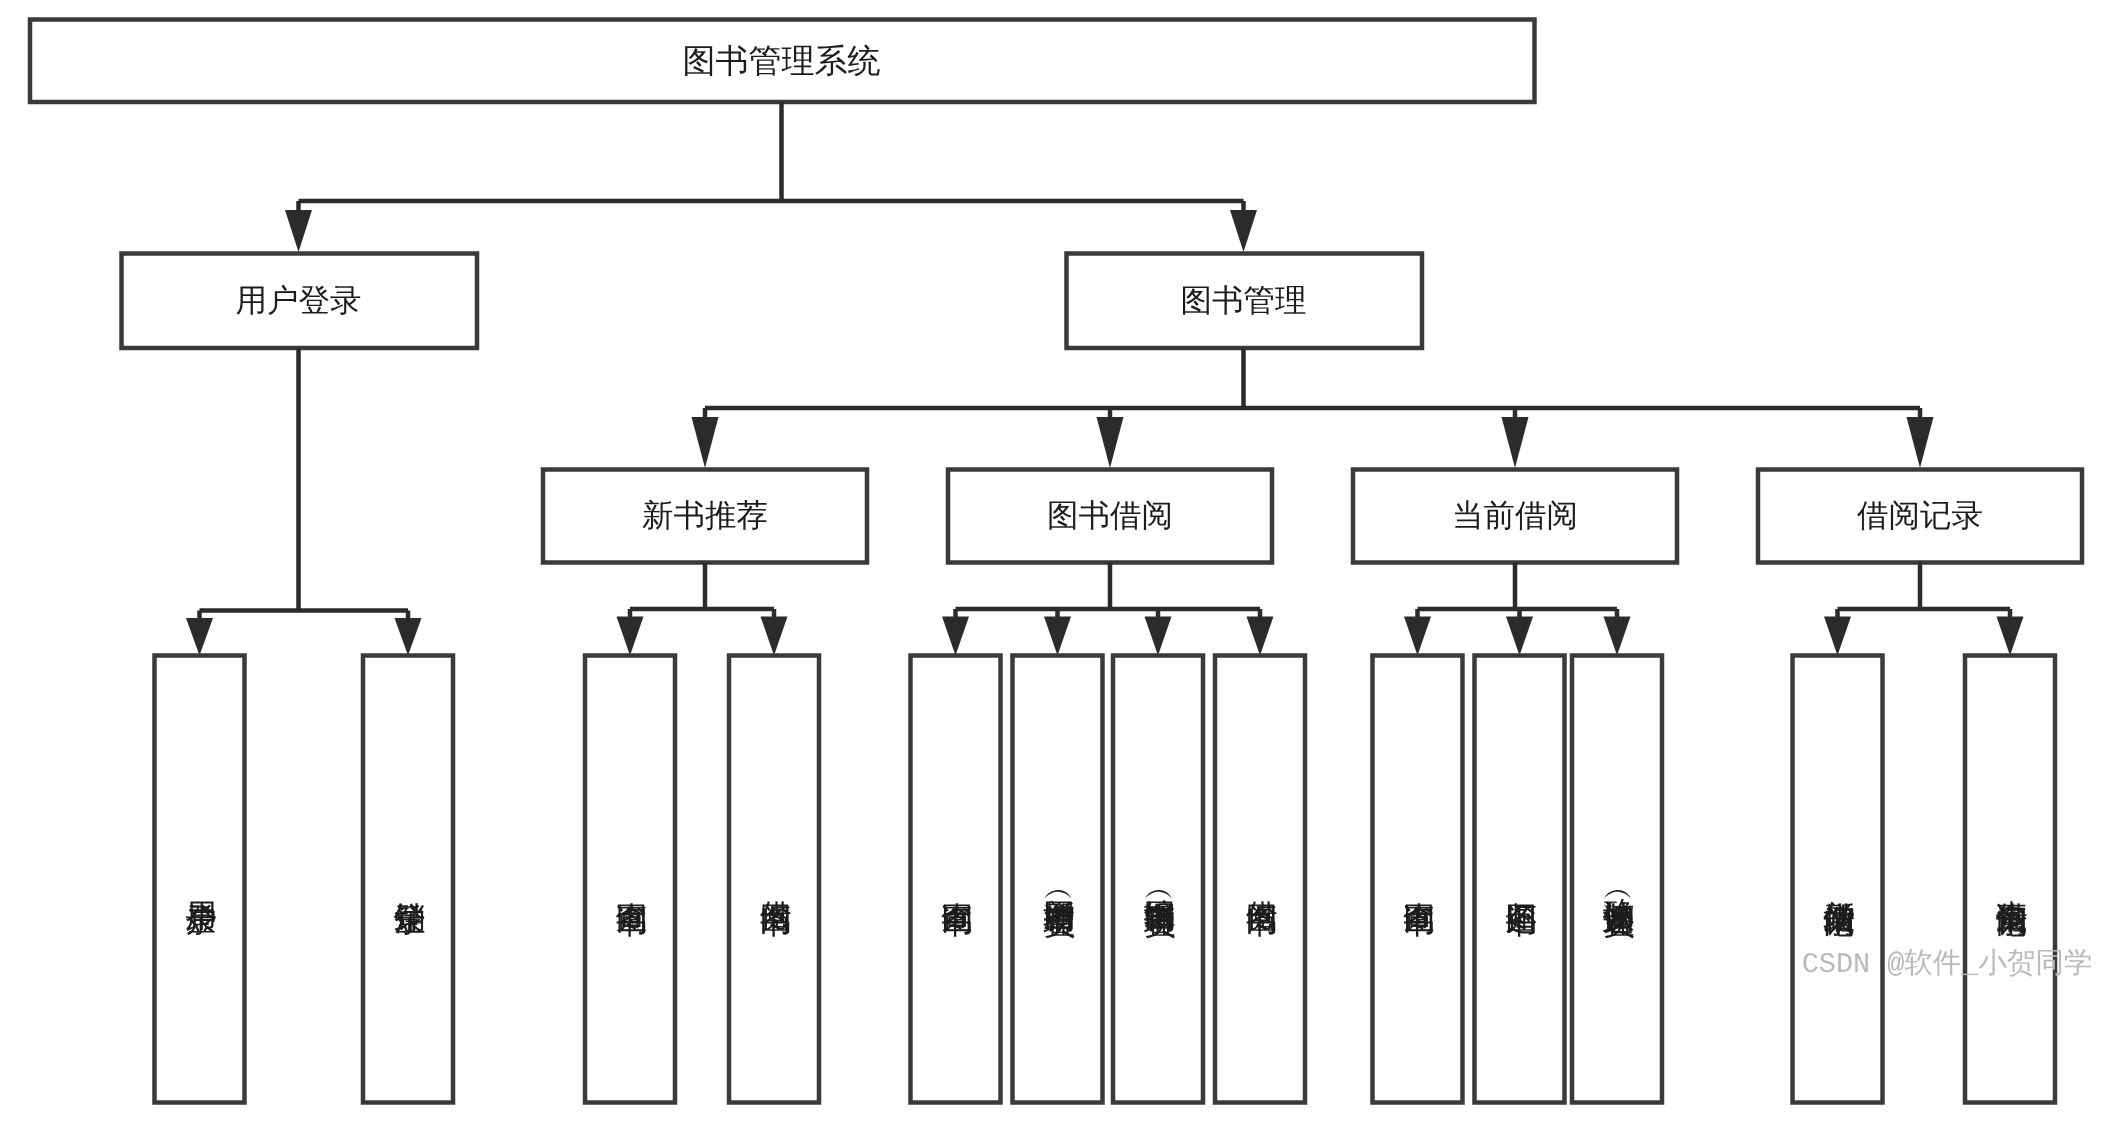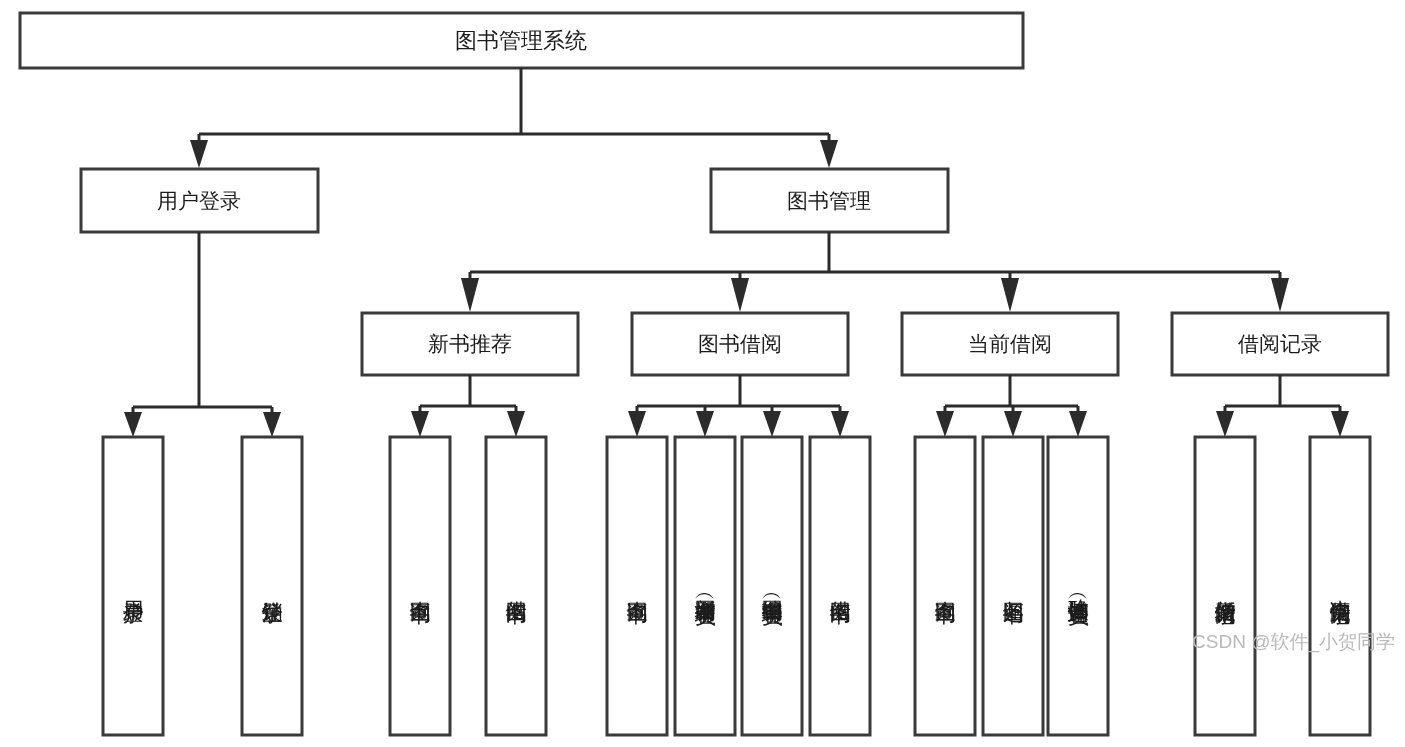--- a/index.html
+++ b/index.html
@@ -71,21 +71,21 @@
     line-height: 1.26;
     color: #1c1c1c;
     letter-spacing: 1px;
     white-space: nowrap;
     text-align: center;
   }
   .watermark {
     position: absolute;
     right: 10px;
     bottom: 4px;
-    font-family: Liberation Sans, sans-serif;
+    font-family: Liberation Mono, monospace;
     font-size: 19px;
     color: #b9b9b9;
     white-space: nowrap;
     pointer-events: none;
   }
 </style>
 </head>
 <body>
 
 <div id="diagram-root">

